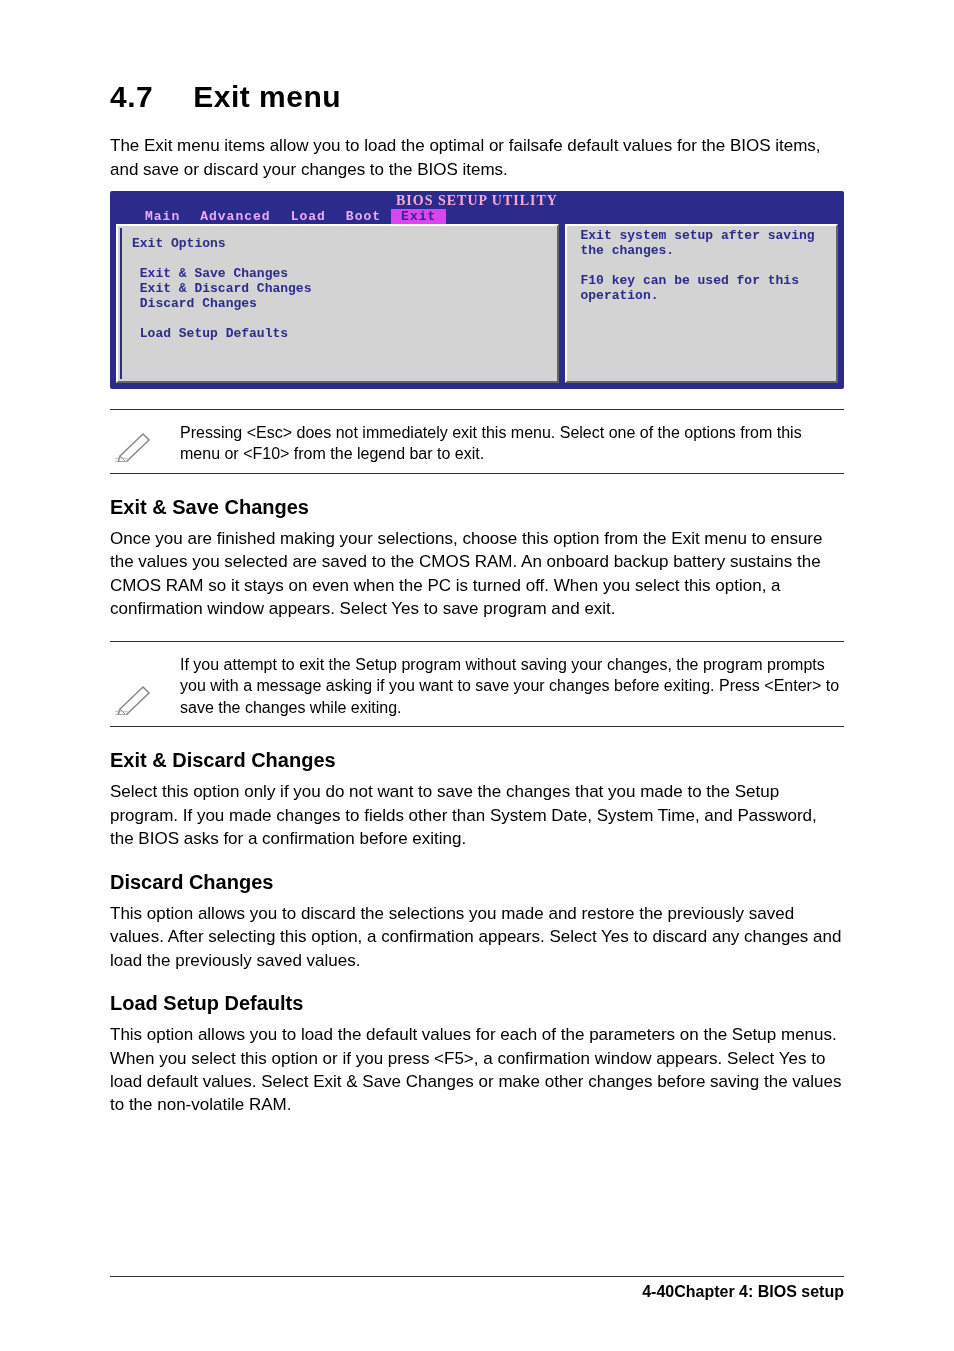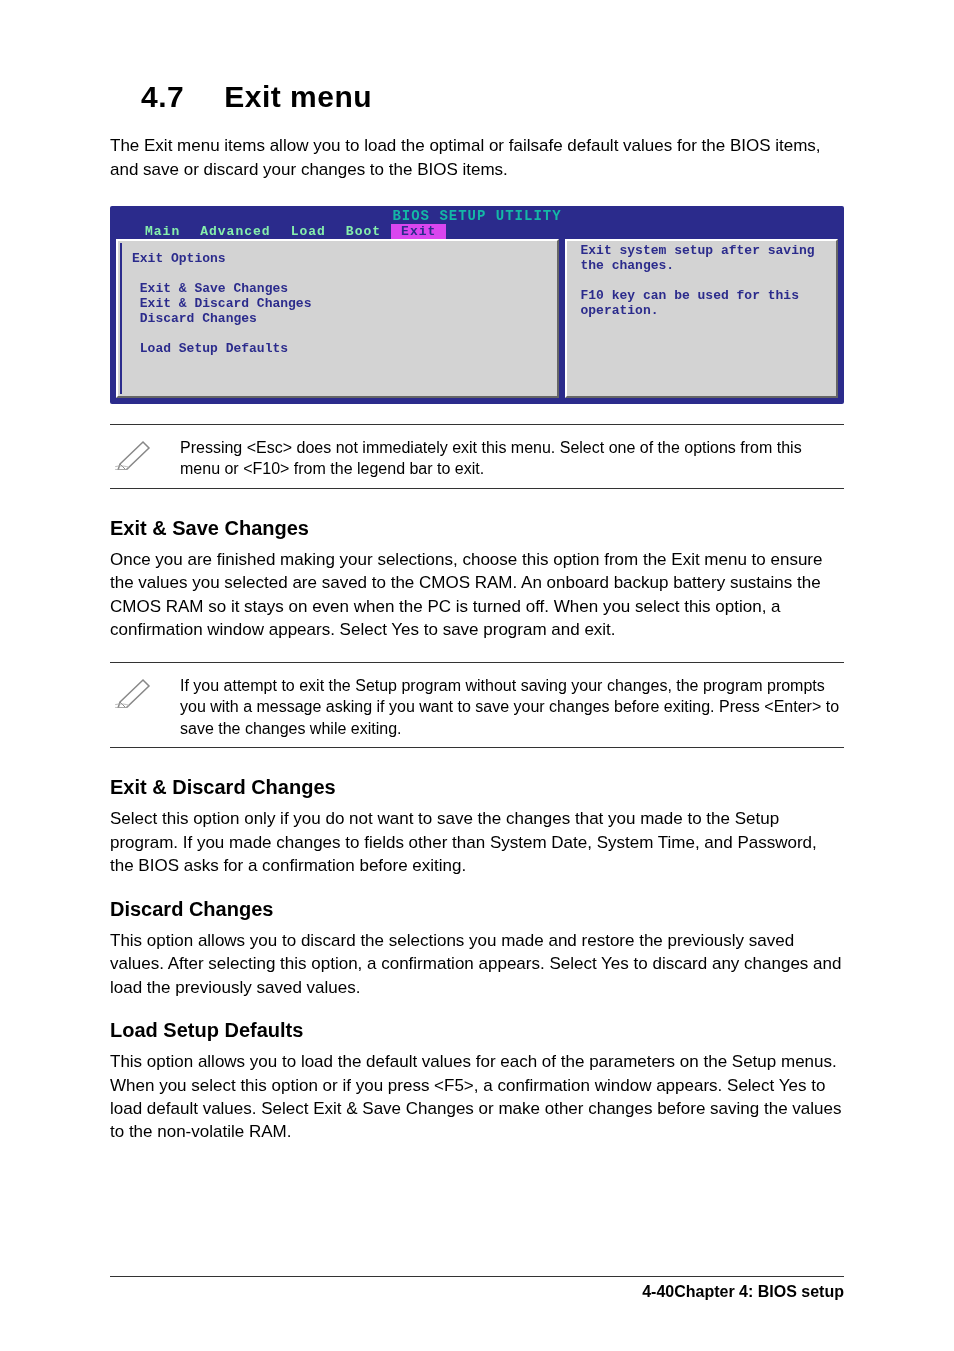--- a/index.html
+++ b/index.html
@@ -10,51 +10,51 @@
       font-family: Verdana, Arial, sans-serif;
       color: #000;
       padding: 80px 110px 50px 110px;
       position: relative;
     }
     .section-title {
       font-size: 30px;
       font-weight: bold;
       margin-bottom: 20px;
       letter-spacing: 0.5px;
-      margin-left: 31px;
     }
     .section-num { display: inline-block; margin-right: 40px; }
     .intro-text {
       font-size: 17px;
       line-height: 1.4;
-      margin-bottom: 24px;
+      margin-bottom: 9px;
     }
     .bios-box {
       background: #2b2b8c;
       border-radius: 2px;
       padding: 0;
       margin-bottom: 20px;
       font-family: "Courier New", monospace;
       font-size: 13px;
       overflow: hidden;
     }
     .bios-header {
-      color: #14b8a6;
+      color: #f9a8d4;
       text-align: center;
       font-weight: bold;
       padding: 2px 0 0 0;
       letter-spacing: 1px;
       font-size: 14px;
+      font-family: Liberation Serif, serif;
     }
     .bios-tabs {
       display: flex;
       padding: 0 25px;
     }
     .bios-tab {
-      color: #86efac;
+      color: #f0abfc;
       padding: 0 10px;
       font-weight: bold;
       letter-spacing: 1px;
     }
     .bios-tab.active {
       background: #d946ef;
       color: #2b2b8c;
     }
     .bios-body {
       display: flex;
@@ -87,25 +87,25 @@
       background: #d3d3d3;
       border: 2px solid #fff;
       border-right-color: #666;
       border-bottom-color: #666;
       padding: 2px 14px;
       color: #2b2b8c;
       font-weight: bold;
     }
     .note-block {
       display: flex;
-      align-items: flex-start;
+      align-items: flex-end;
       border-top: 1px solid #333;
       border-bottom: 1px solid #333;
       padding: 8px 0;
-      margin-bottom: 28px;
+      margin-bottom: 22px;
       gap: 20px;
     }
     .note-icon {
       width: 50px;
       height: 40px;
       flex-shrink: 0;
       display: flex;
       align-items: center;
       justify-content: center;
     }

